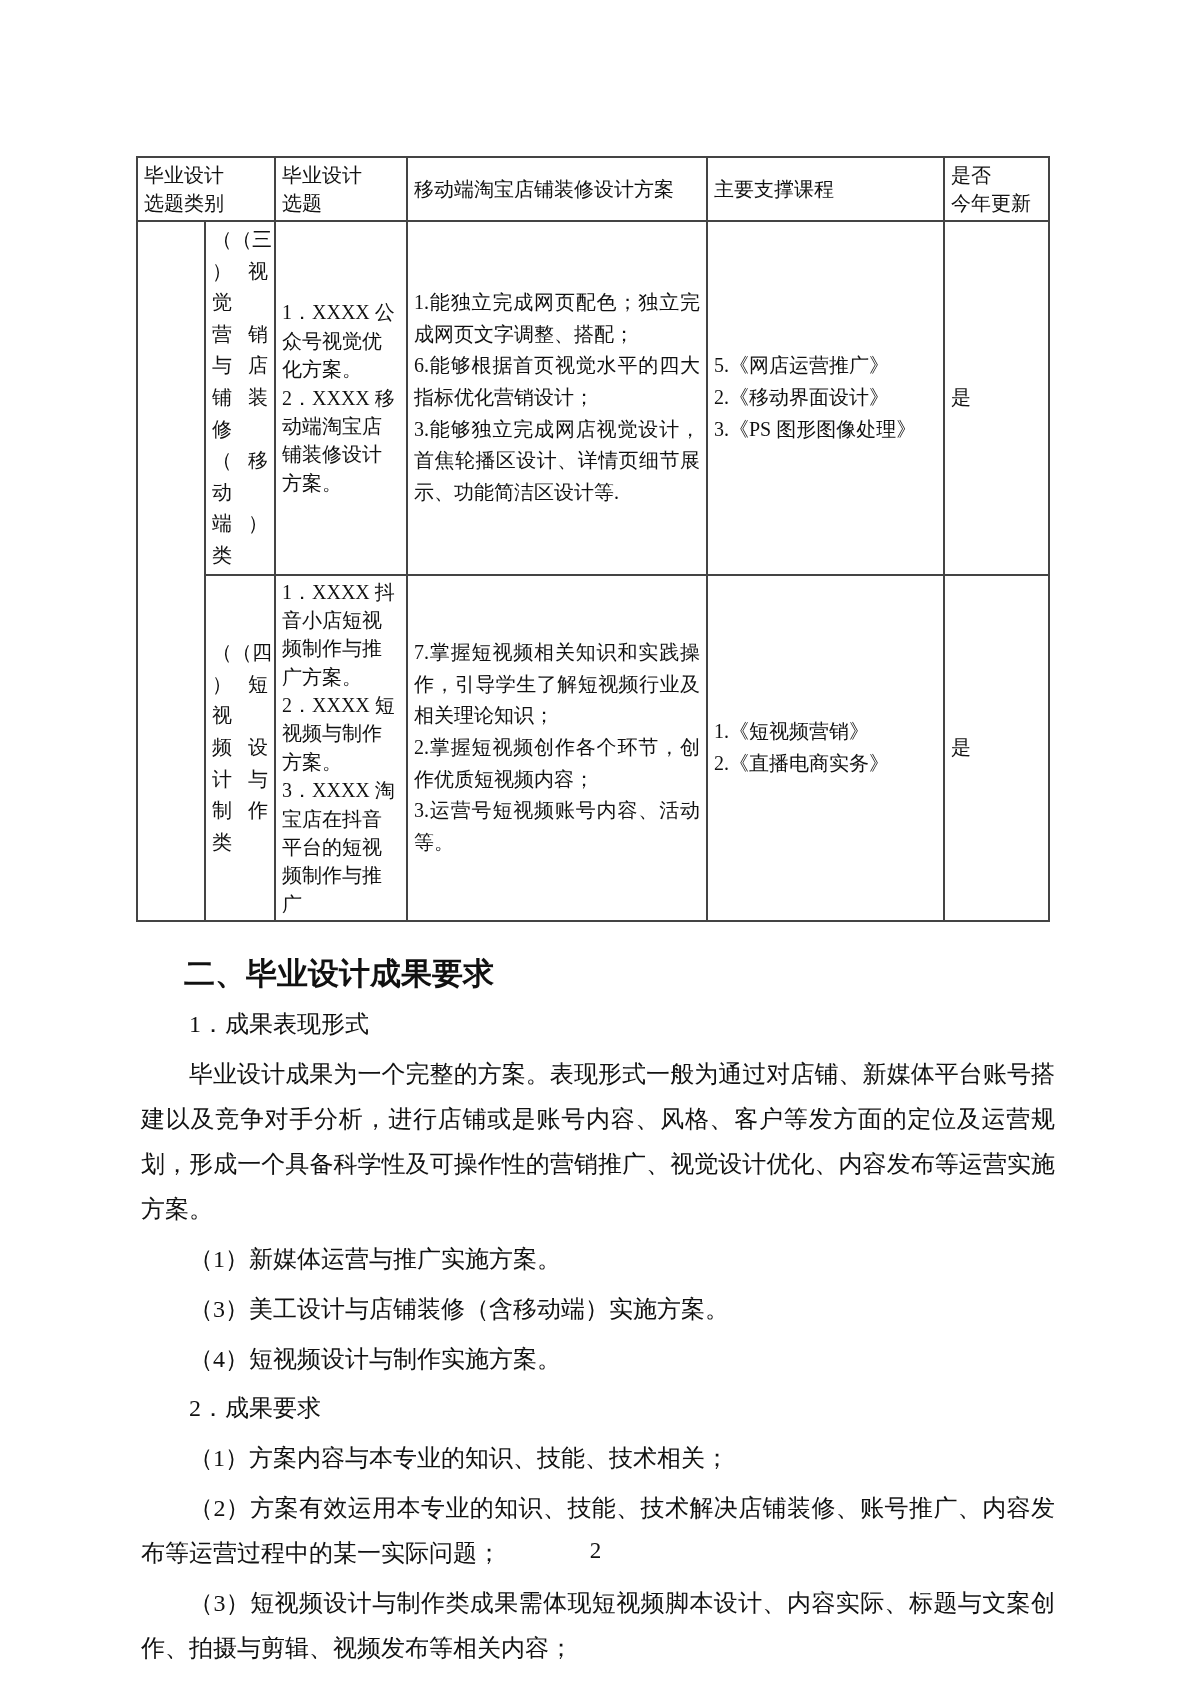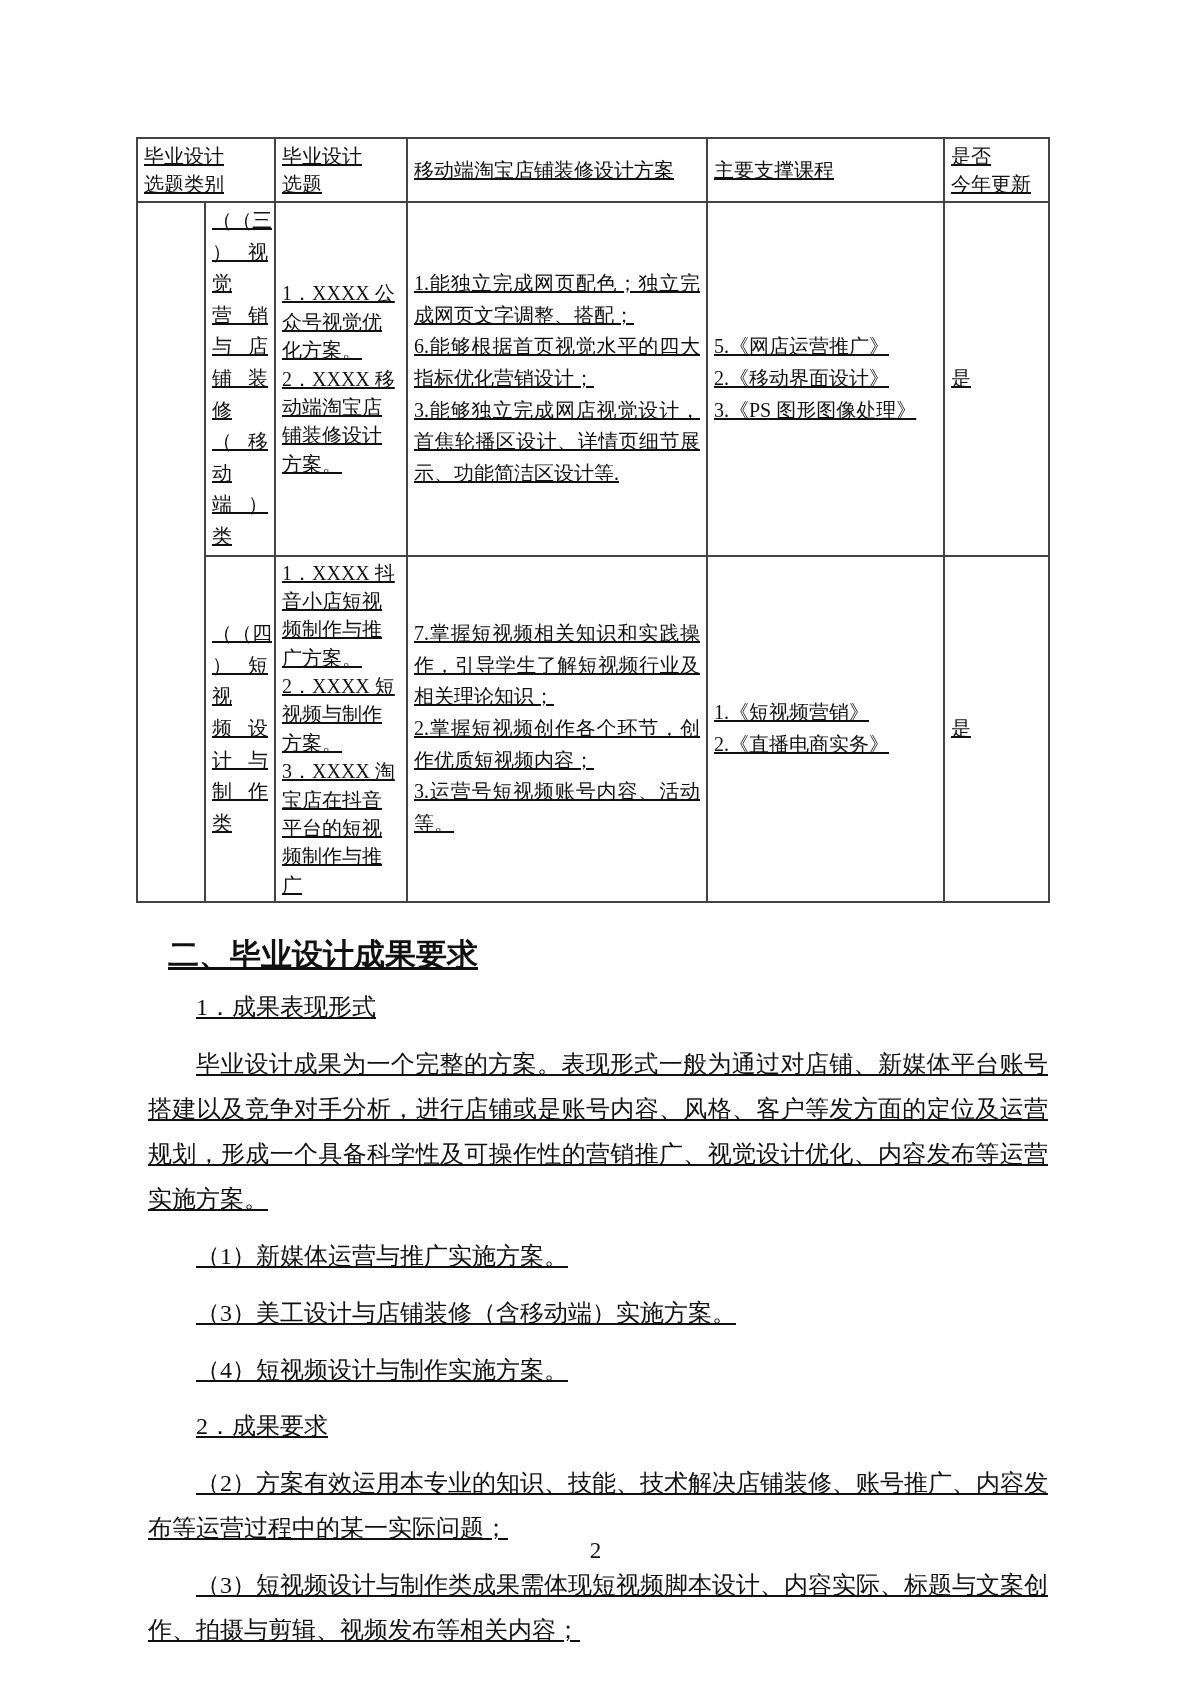--- a/index.html
+++ b/index.html
@@ -7,23 +7,22 @@
     position:relative;
     width:1191px; height:1684px;
     margin:0 auto;
     background:#ffffff;
     color:#111;
     font-family:"Liberation Serif","DejaVu Serif",serif;
     overflow:hidden;
   }
   .content {
     position:absolute;
-    left:136px; top:137px;
+    left:136px; top:156px;
     width:924px;
-    text-decoration:underline;
   }
 
   
   table.topics {
     border-collapse:collapse;
     table-layout:fixed;
     width:912px;
     font-size:20px;
     line-height:1.58;
     color:#111;
@@ -57,30 +56,30 @@
   td.cell-goals {
     white-space:pre-line;
     text-align:justify;
     padding:2px 6px;
   }
   td.cell-courses { white-space:pre-line; padding:2px 7px; }
   td.cell-updated { padding-left:10px; }
 
   
   h2.section-heading {
-    margin:33px 0 0 32px;
+    margin:33px 0 0 48px;
     font-family:"Liberation Sans","DejaVu Sans",sans-serif;
     font-weight:bold;
     font-size:31px;
     line-height:1.2;
     color:#111;
   }
   .paragraphs { margin-top:10px; }
   .paragraphs p {
-    margin:12px;
+    margin:5px;
     font-size:24px;
     line-height:1.87;
     text-indent:2em;
     text-align:justify;
     color:#111;
   }
 
   .page-number {
     position:absolute;
     top:1538px; left:0;
@@ -158,20 +157,21 @@
 
     <h2 class="section-heading">二、毕业设计成果要求</h2>
 
     <div class="paragraphs">
       <p>1．成果表现形式</p>
       <p>毕业设计成果为一个完整的方案。表现形式一般为通过对店铺、新媒体平台账号搭建以及竞争对手分析，进行店铺或是账号内容、风格、客户等发方面的定位及运营规划，形成一个具备科学性及可操作性的营销推广、视觉设计优化、内容发布等运营实施方案。</p>
       <p>（1）新媒体运营与推广实施方案。</p>
       <p>（3）美工设计与店铺装修（含移动端）实施方案。</p>
       <p>（4）短视频设计与制作实施方案。</p>
       <p>2．成果要求</p>
+      <p>（1）方案内容与本专业的知识、技能、技术相关；</p>
       <p>（2）方案有效运用本专业的知识、技能、技术解决店铺装修、账号推广、内容发布等运营过程中的某一实际问题；</p>
       <p>（3）短视频设计与制作类成果需体现短视频脚本设计、内容实际、标题与文案创作、拍摄与剪辑、视频发布等相关内容；</p>
     </div>
 
   </div>
 
   <div class="page-number">2</div>
 </div>
 
 </body></html>

